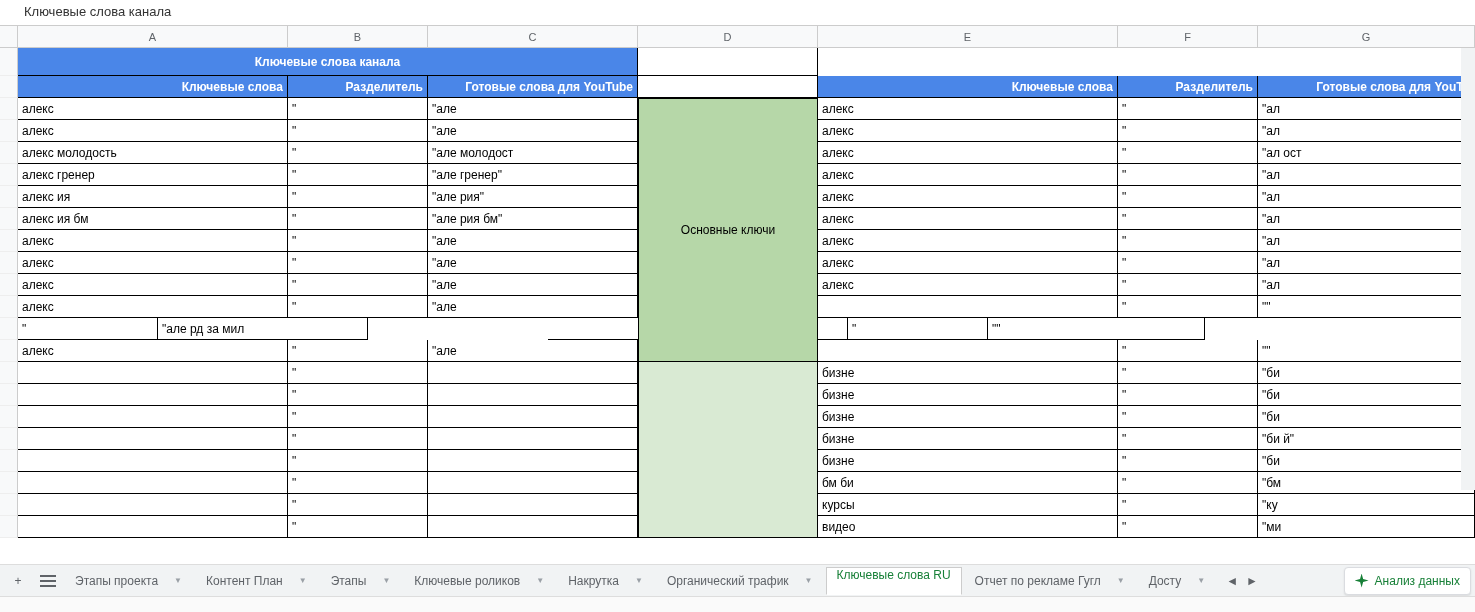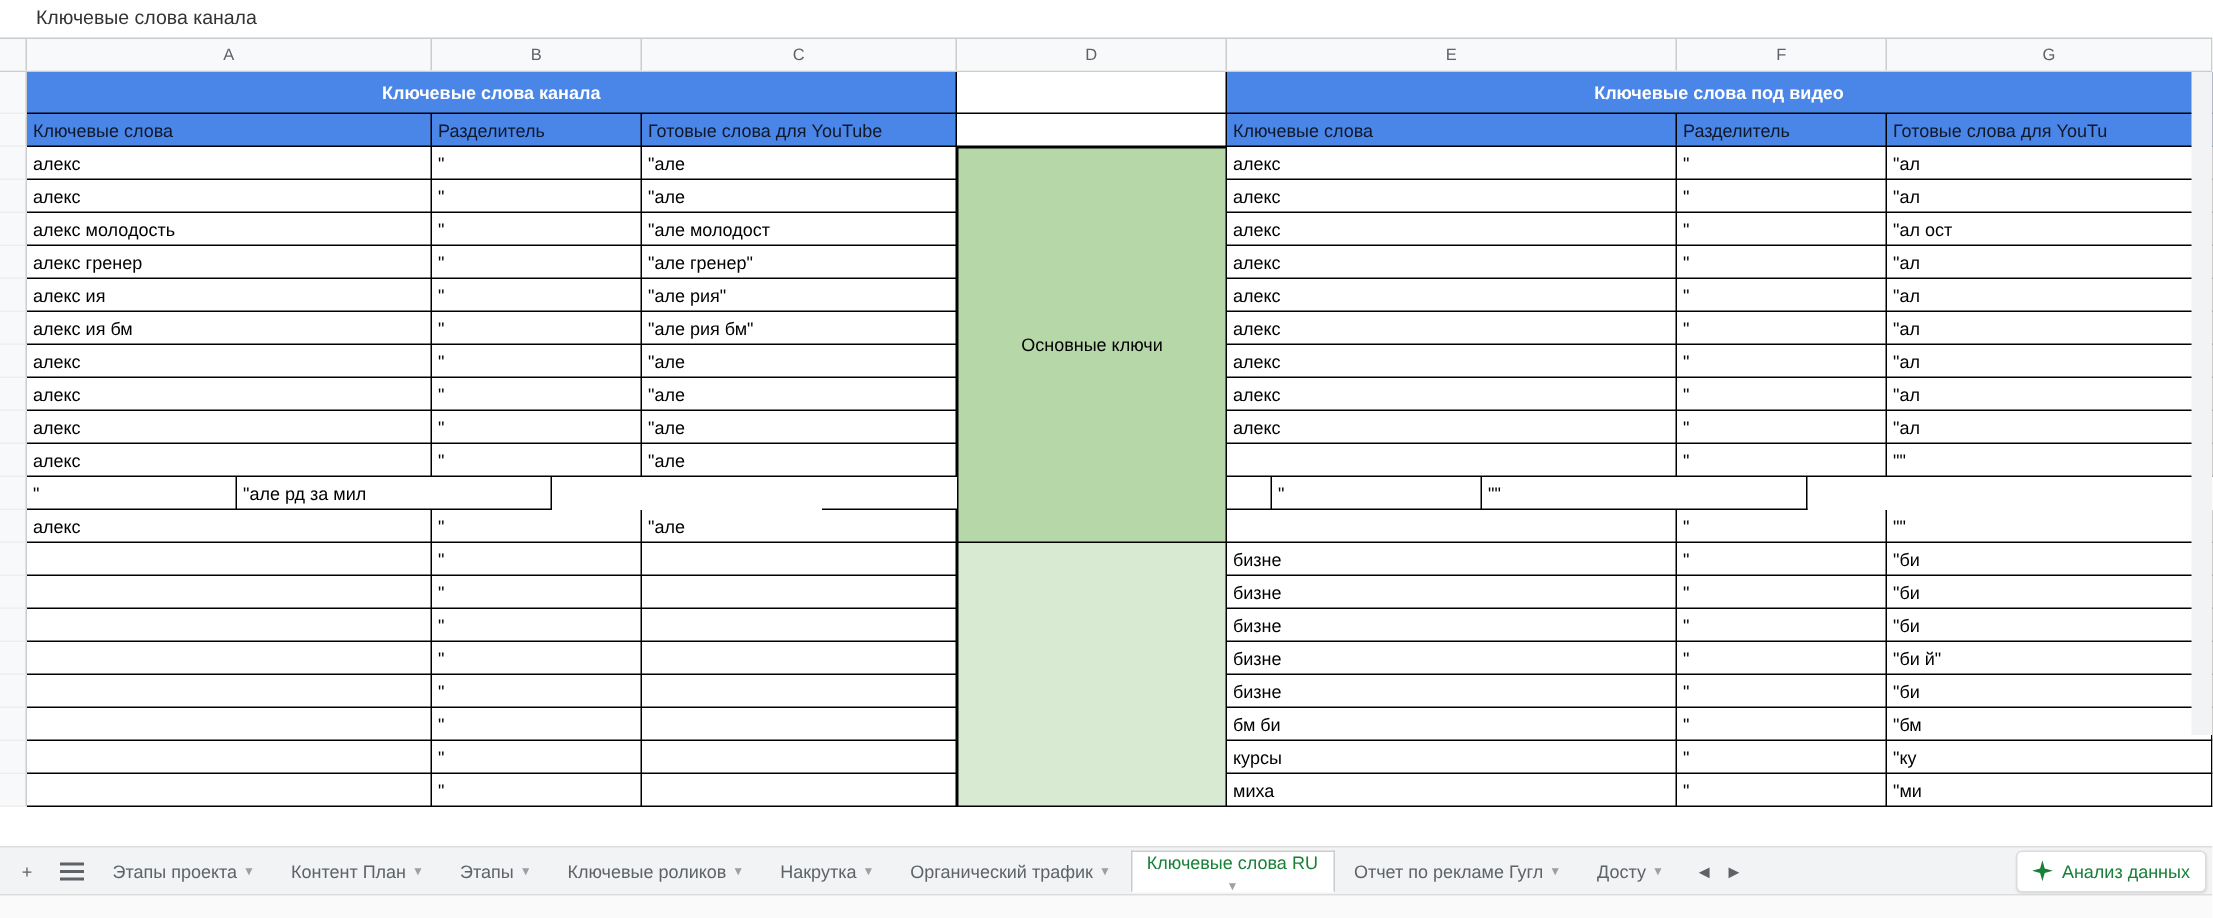--- a/index.html
+++ b/index.html
@@ -64,21 +64,21 @@
     padding: 0 4px;
     line-height: 22px;
     white-space: nowrap;
     overflow: hidden;
     text-overflow: clip;
     color: #000;
     background: #fff;
   }
   .row.hdr .cell { line-height: 28px; }
   .blue { background: #4a86e8; color: #fff; font-weight: bold; text-align: center; }
-  .blue2 { background: #4a86e8; color: #0f172a; font-weight: normal; text-align: left; }
+  .blue2 { background: #4a86e8; color: #ffffff; font-weight: bold; text-align: right; }
   .dcell { background: #fff; border-right:1px solid #000; border-bottom:1px solid #000; }
   .dcell.gap { background: #fff; }
   
   .d-area1 {
     position: absolute;
     top: 50px; 
     left: 638px;
     width: 180px;
     height: 264px; 
     background: #b6d7a8;
@@ -117,21 +117,21 @@
     display: flex; align-items: center; justify-content: center;
     color: #5f6368;
     cursor: pointer;
     border-radius: 2px;
   }
   .tab {
     height: 28px;
     padding: 0 10px;
     display: flex;
     align-items: center;
-    gap: 4px;
+    gap: 16px;
     background: #f1f3f4;
     border: 1px solid transparent;
     color: #5f6368;
     font-size: 12px;
     cursor: pointer;
     white-space: nowrap;
   }
   .tab.active {
     background: #fff;
     color: #188038;
@@ -204,21 +204,20 @@
     <div class="col-hdr c-F">F</div>
     <div class="col-hdr c-G">G</div>
   </div>
 
   <div class="rows">
 
     <div class="row hdr">
       <div class="rownum"></div>
       <div class="cell blue" style="flex:0 0 620px">Ключевые слова канала</div>
       <div class="cell dcell gap" style="flex:0 0 180px;border-bottom:1px solid #000;"></div>
-      <div class="cell blue" style="flex:0 0 657px">Ключевые слова под видео</div>
     </div>
 
     <div class="row">
       <div class="rownum"></div>
       <div class="cell blue2 c-A">Ключевые слова</div>
       <div class="cell blue2 c-B">Разделитель</div>
       <div class="cell blue2 c-C">Готовые слова для YouTube</div>
       <div class="cell dcell gap c-D" style="border-bottom:1px solid #000;"></div>
       <div class="cell blue2 c-E">Ключевые слова</div>
       <div class="cell blue2 c-F">Разделитель</div>
@@ -414,21 +413,21 @@
           <div class="cell c-E">курсы</div>
           <div class="cell c-F">"</div>
           <div class="cell c-G">"ку</div>
         </div>
         <div class="row">
           <div class="rownum"></div>
           <div class="cell c-A"></div>
           <div class="cell c-B">"</div>
           <div class="cell c-C"></div>
           <div class="cell c-D" style="border:none"></div>
-          <div class="cell c-E">миха</div>
+          <div class="cell c-E">видео</div>
           <div class="cell c-F">"</div>
           <div class="cell c-G">"ми</div>
         </div>
       </div>
 
     <div class="d-area1">
       <span>Основные ключи</span>
     </div>
     <div class="d-area2"></div>
   </div>

